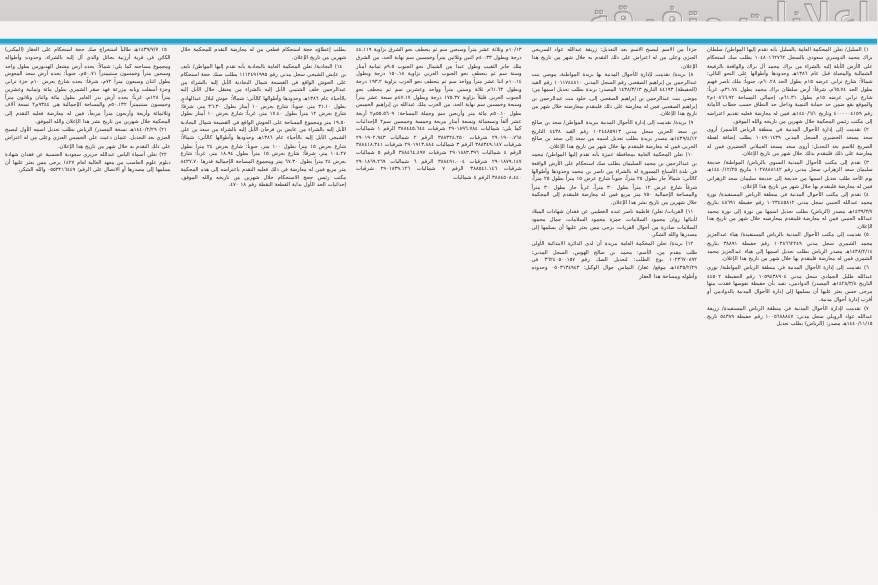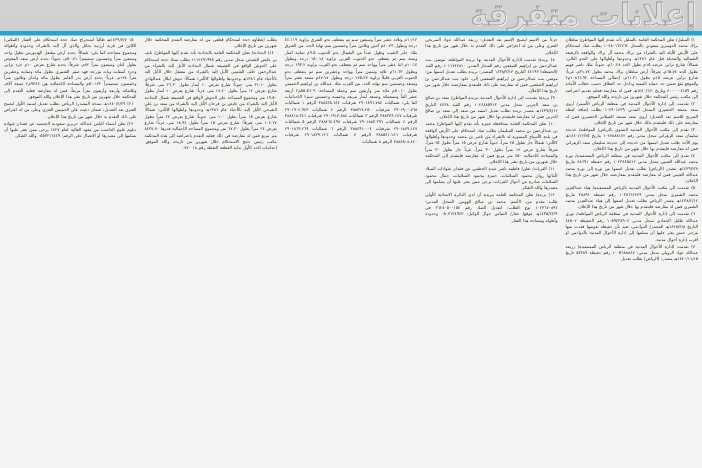--- a/index.html
+++ b/index.html
@@ -10,21 +10,21 @@
   }
   #page{
     position:relative;width:702px;height:468px;
     background:#f4f3f1;
     overflow:hidden;
   }
 
   
   #masthead{
     position:relative;
-    height:31px;width:702px;
+    height:17px;width:702px;
     background:linear-gradient(180deg,#d4d3d1 0%,#d2d1cf 55%,#cfcecc 100%);
     overflow:hidden;
   }
   #masthead-title{
     position:absolute;
     right:6px;top:-2px;
     font-size:30px;
     line-height:33px;
     font-weight:bold;
     letter-spacing:1px;

